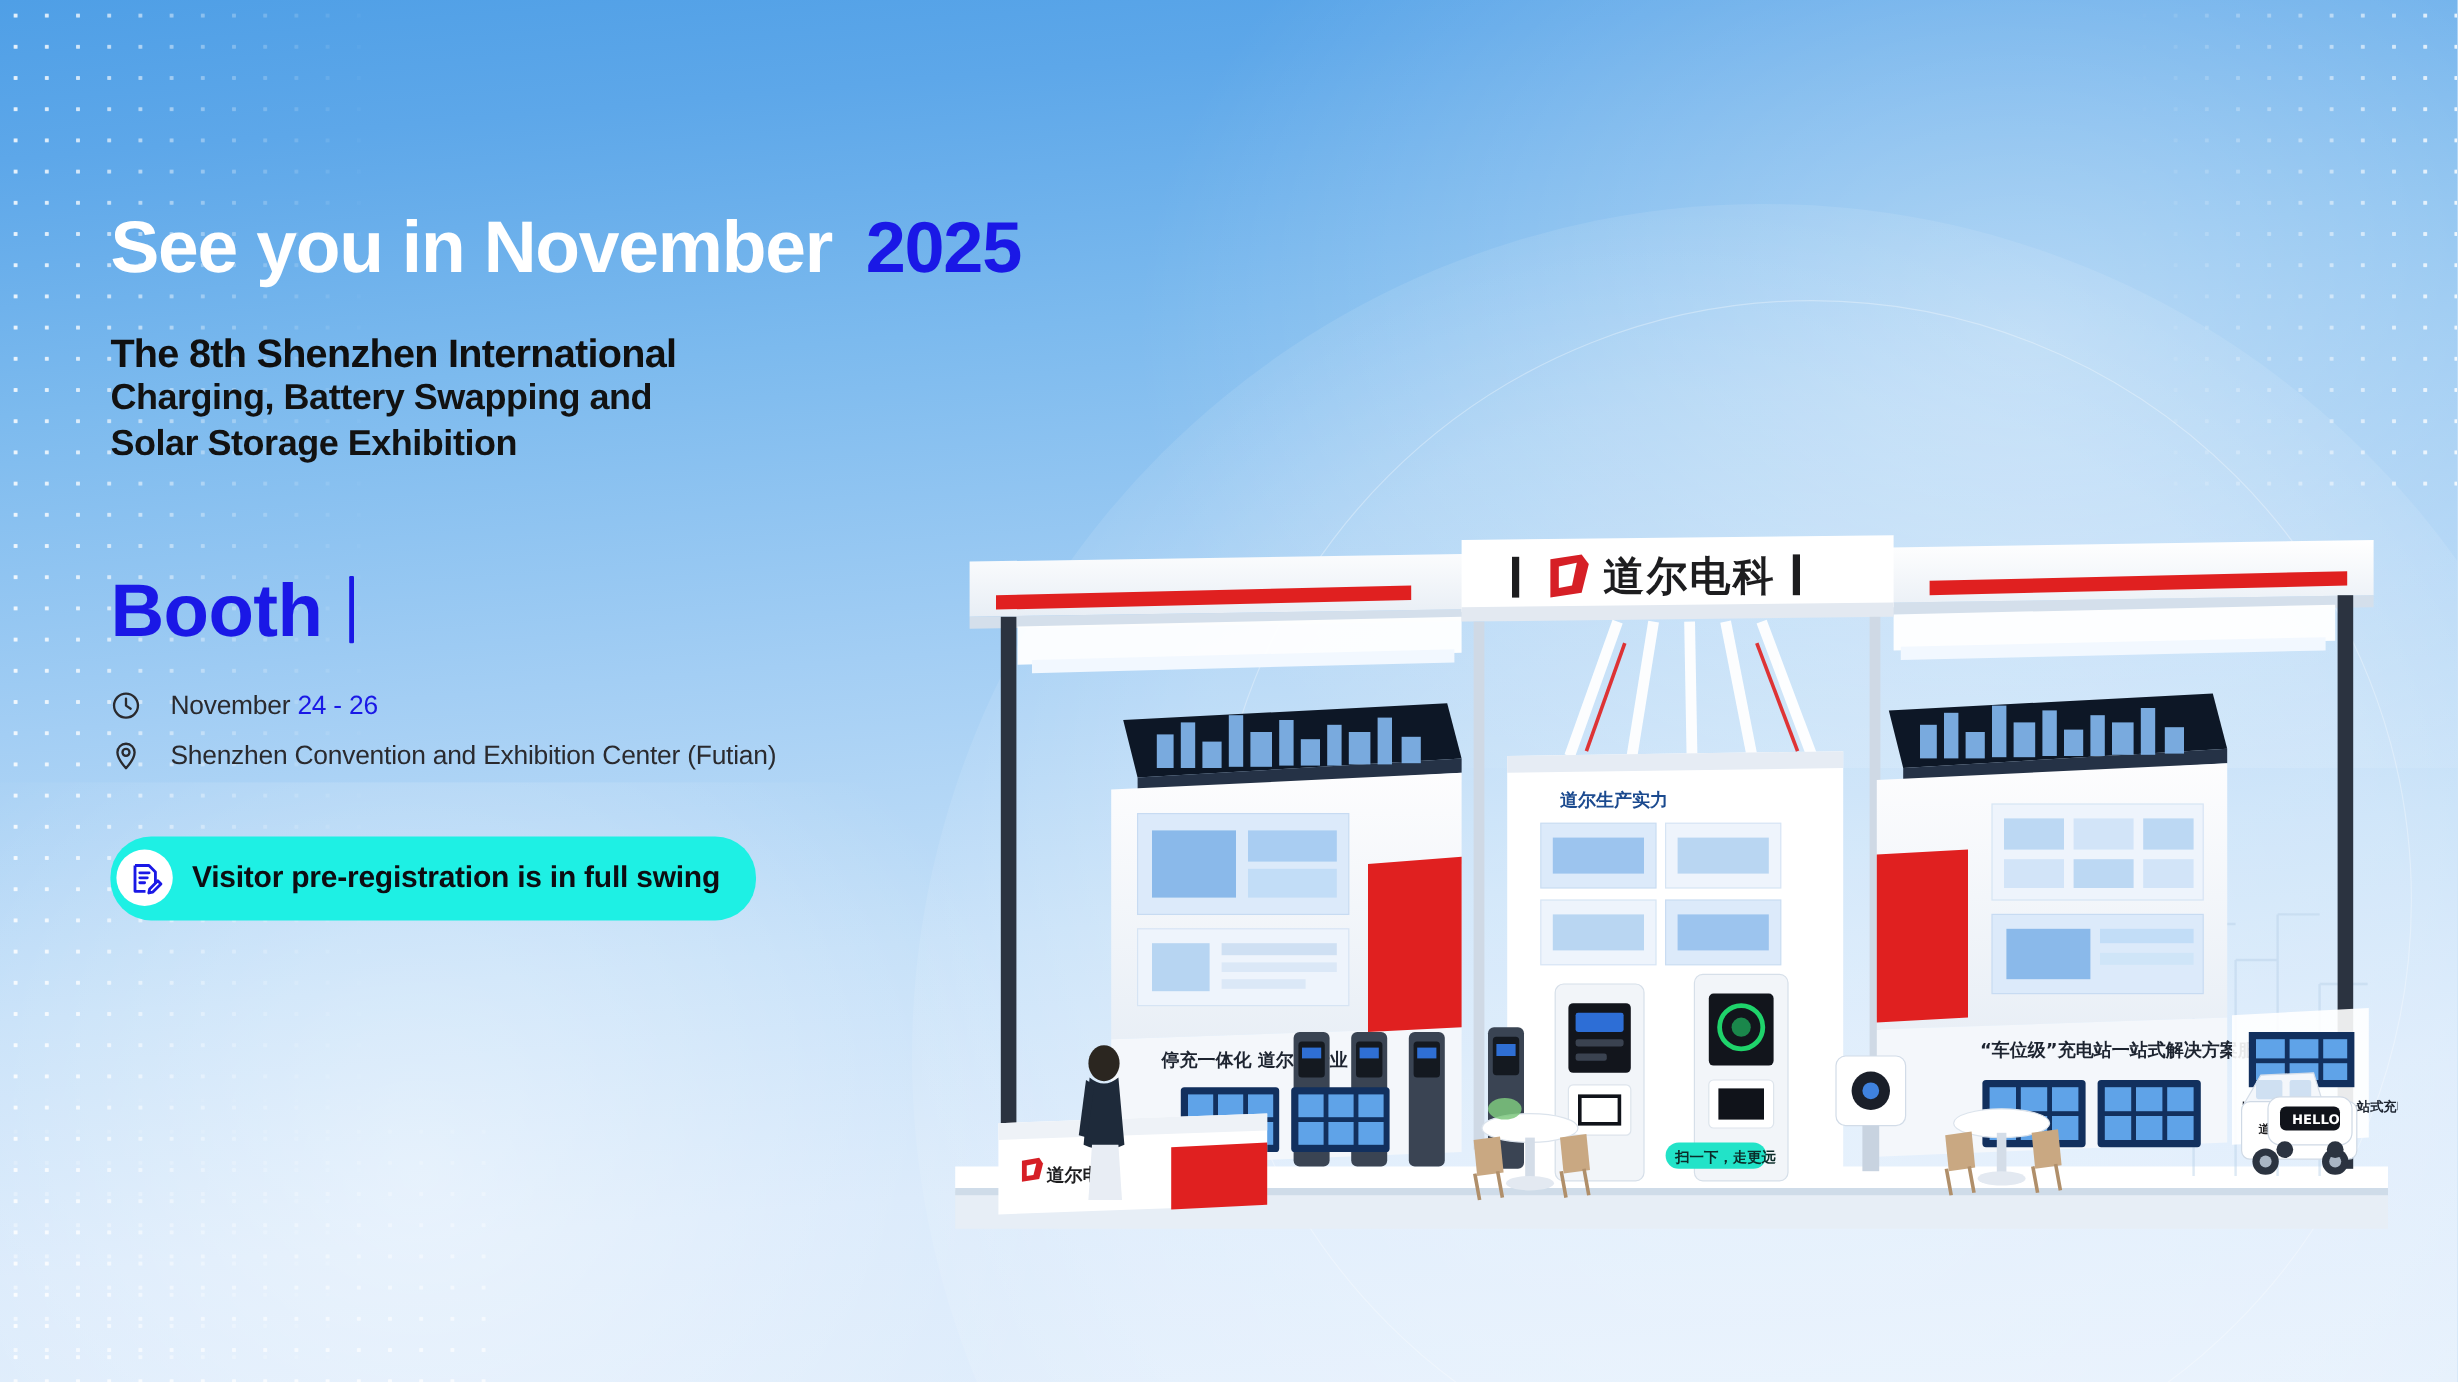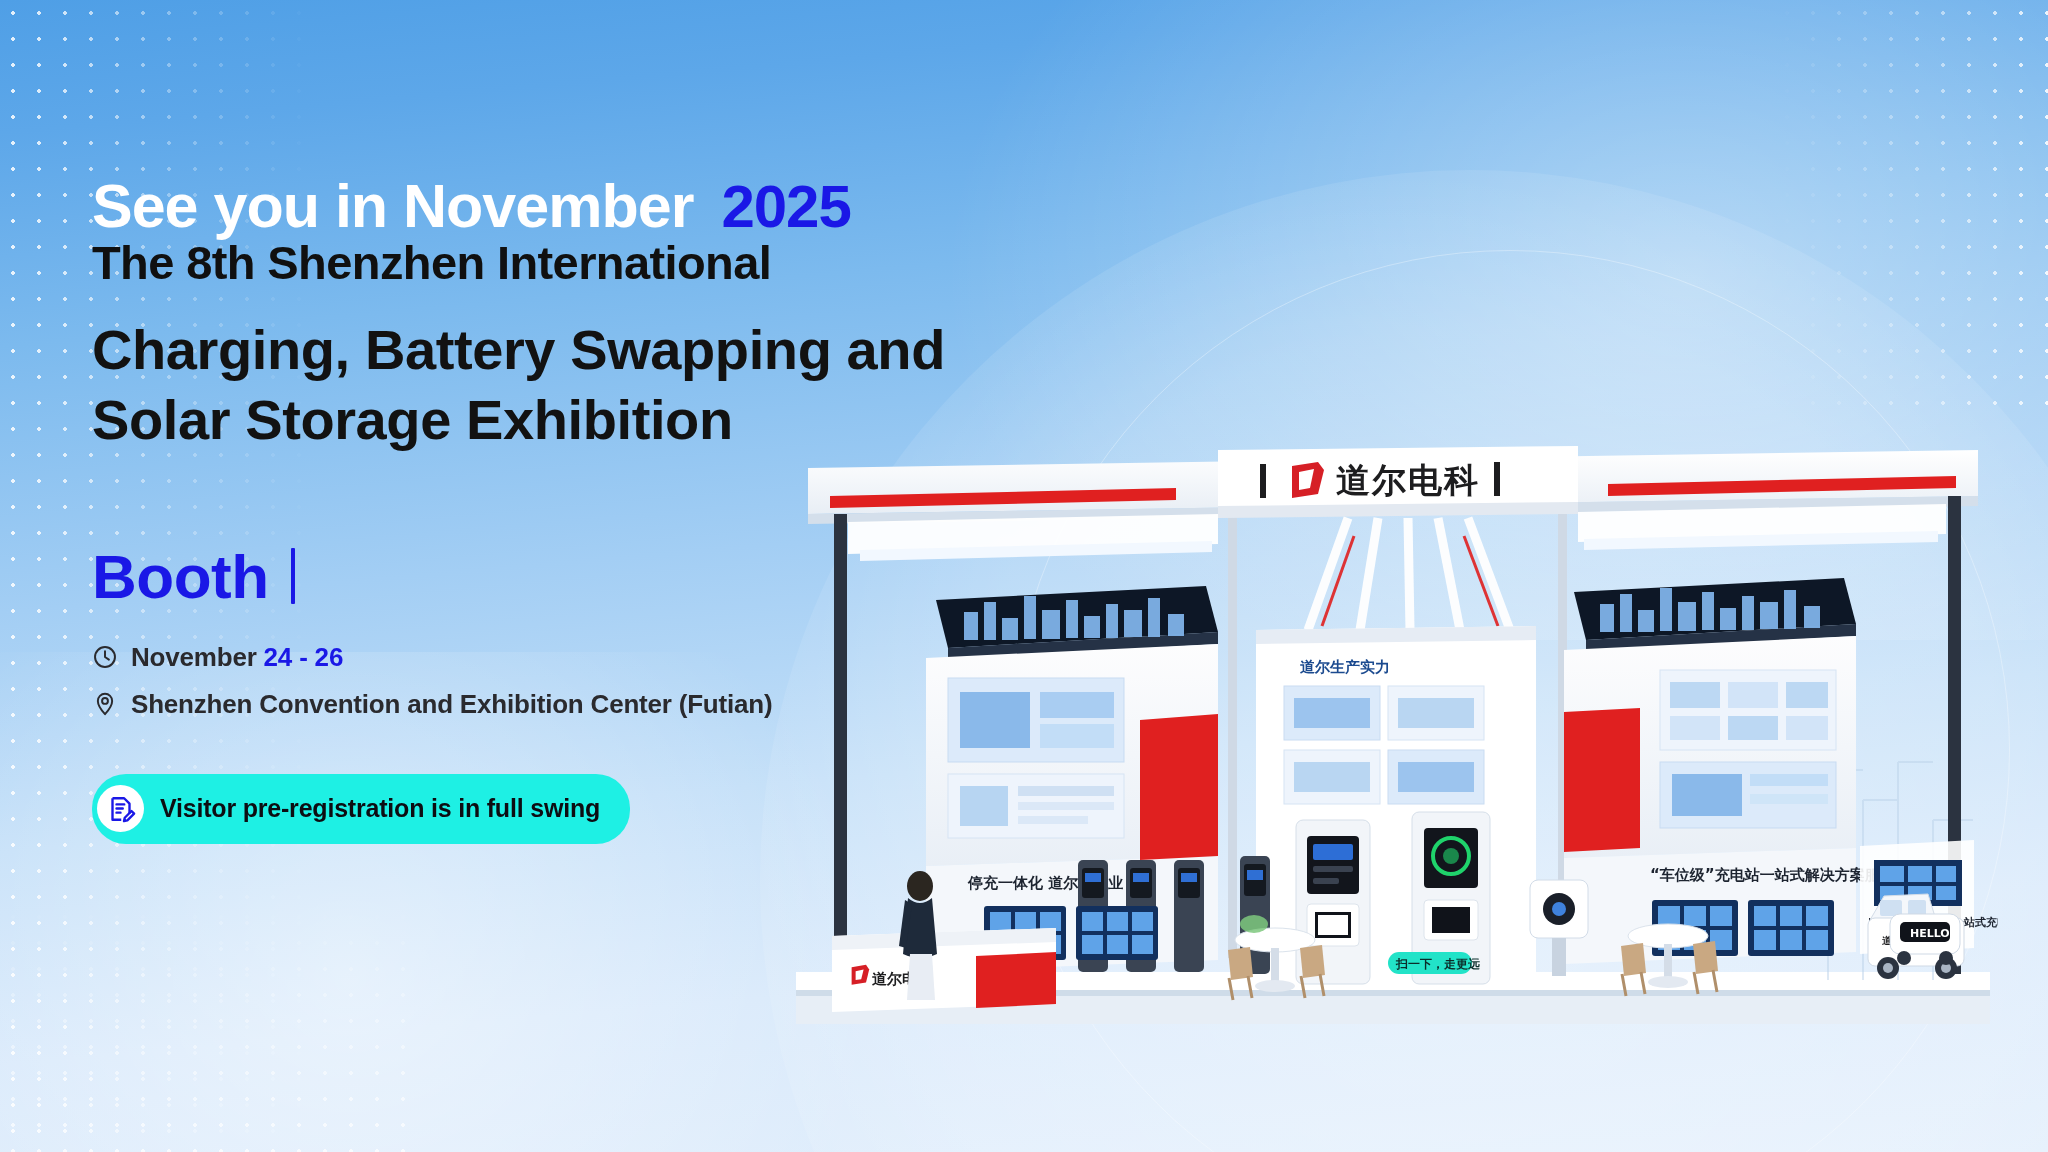--- a/index.html
+++ b/index.html
@@ -67,46 +67,46 @@
   .headline { display:flex; align-items:baseline; white-space:nowrap; }
   .headline .h-white {
     font-size:61px; font-weight:700; color:#ffffff; letter-spacing:-1px; line-height:1;
   }
   .headline .h-year {
     font-size:60px; font-weight:700; color:#1a18e6; letter-spacing:-1px; line-height:1;
     margin-left:28px;
   }
 
   .sub1 {
-    font-size:47px; font-weight:700; color:#101010;
+    margin-top:40px; font-size:33px; font-weight:700; color:#101010;
     letter-spacing:-.6px; line-height:1.1; white-space:nowrap;
   }
   .sub2 {
-    margin-top:26px; font-size:56px; font-weight:600; color:#121212;
+    font-size:30px; font-weight:600; color:#121212;
     letter-spacing:-.4px; line-height:1.26;
   }
   .sub2 div { white-space:nowrap; }
 
   .booth-row { margin-top:42px; display:flex; align-items:baseline; }
   .booth-word {
     font-size:62px; font-weight:700; color:#1a18e6; letter-spacing:-.5px; line-height:1;margin-top:48px;
   }
   .booth-sep {
     width:4px; height:56px; background:#1a18e6; margin:0 22px;
     position:relative; top:6px; border-radius:1px;
   }
   .booth-num {
     font-size:92px; font-weight:700; color:#1a18e6; letter-spacing:-2px; line-height:1;
     position:relative; top:8px;
   }
 
   .meta { margin-top:34px; }
   .meta-row { display:flex; align-items:center; margin-bottom:16px; }
   .meta-ico { width:26px; height:26px; margin-right:13px; flex:none; display:block; }
-  .meta-txt { font-size:26px; font-weight:700; color:#2a2a2e; letter-spacing:-.2px; }
+  .meta-txt { font-size:22px; font-weight:400; color:#2a2a2e; letter-spacing:-.2px;margin-left:11px; }
   .meta-txt .hl { color:#1a18e6; }
 
   .badge {
     margin-top:38px; display:inline-flex; align-items:center;
     background:#1ef0e4; border-radius:34px; height:70px; padding:0 30px 0 5px;
   }
   .badge-circle {
     width:47px; height:47px; border-radius:50%; background:#ffffff;
     display:flex; align-items:center; justify-content:center; flex:none; margin-right:16px;
   }

